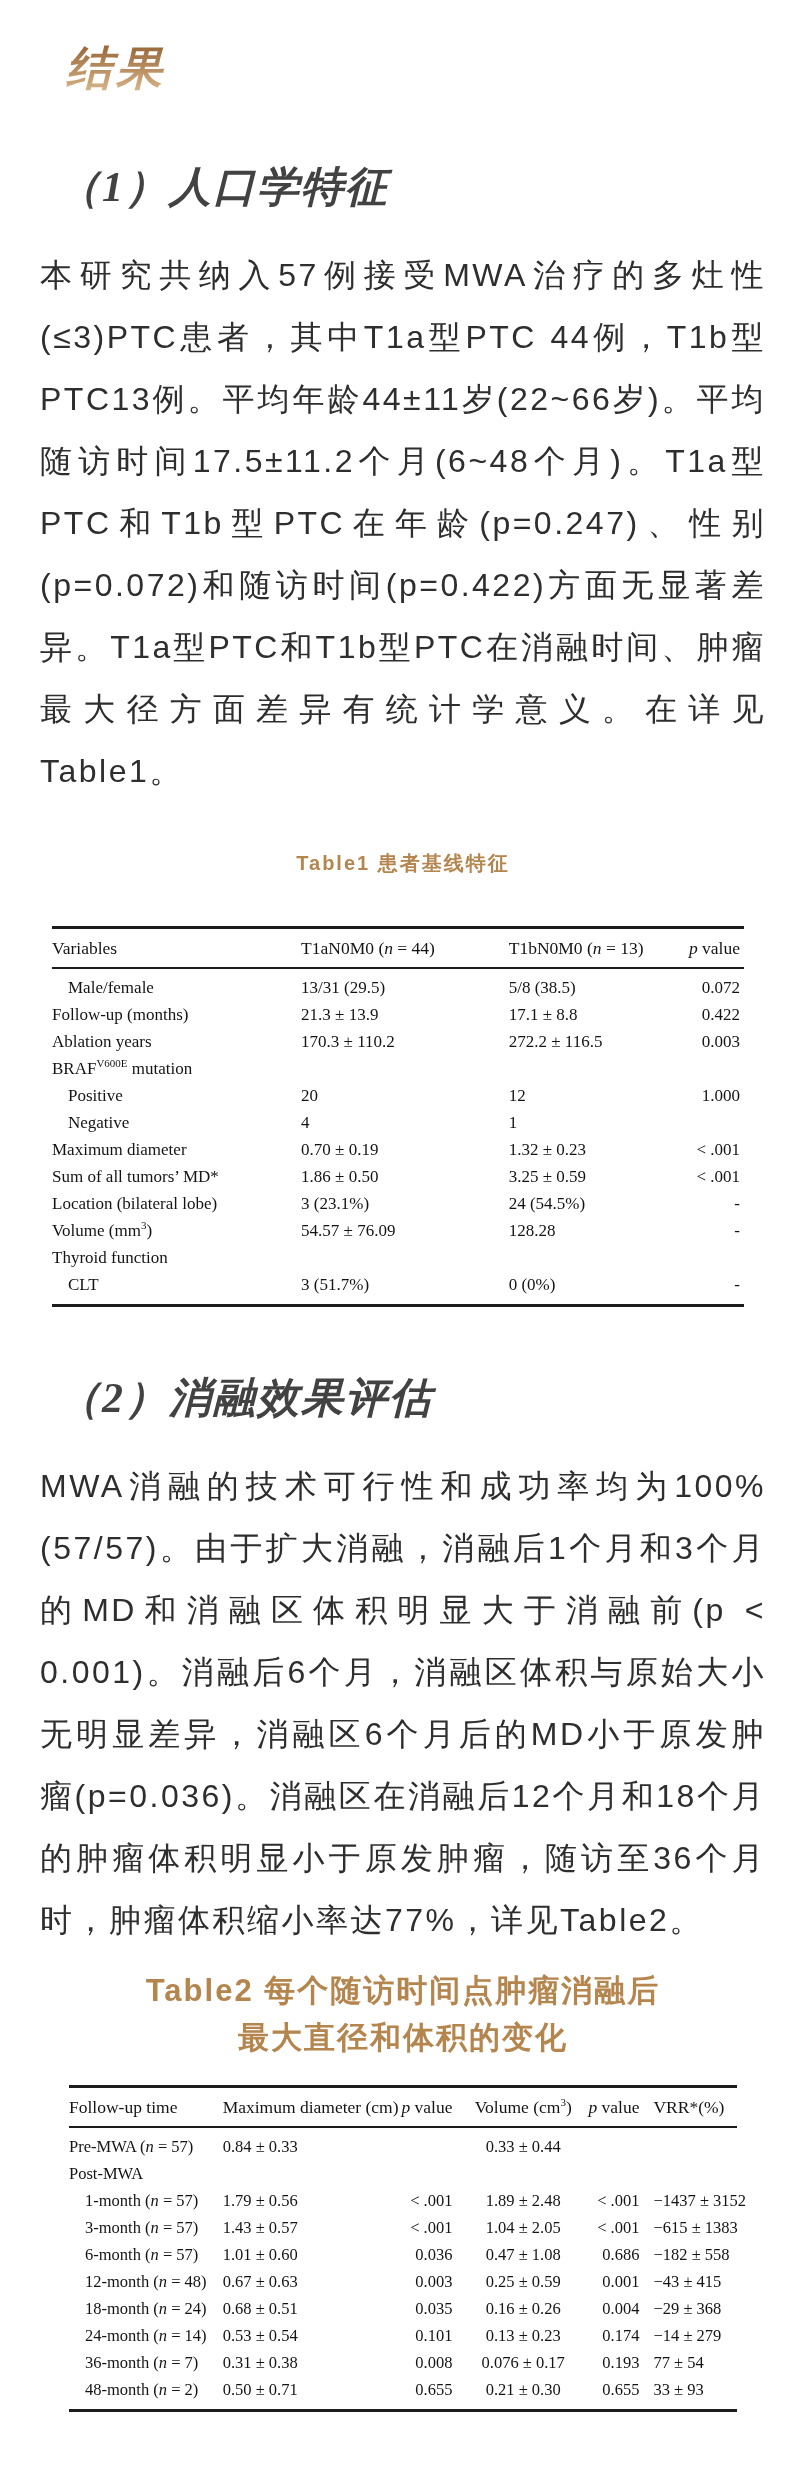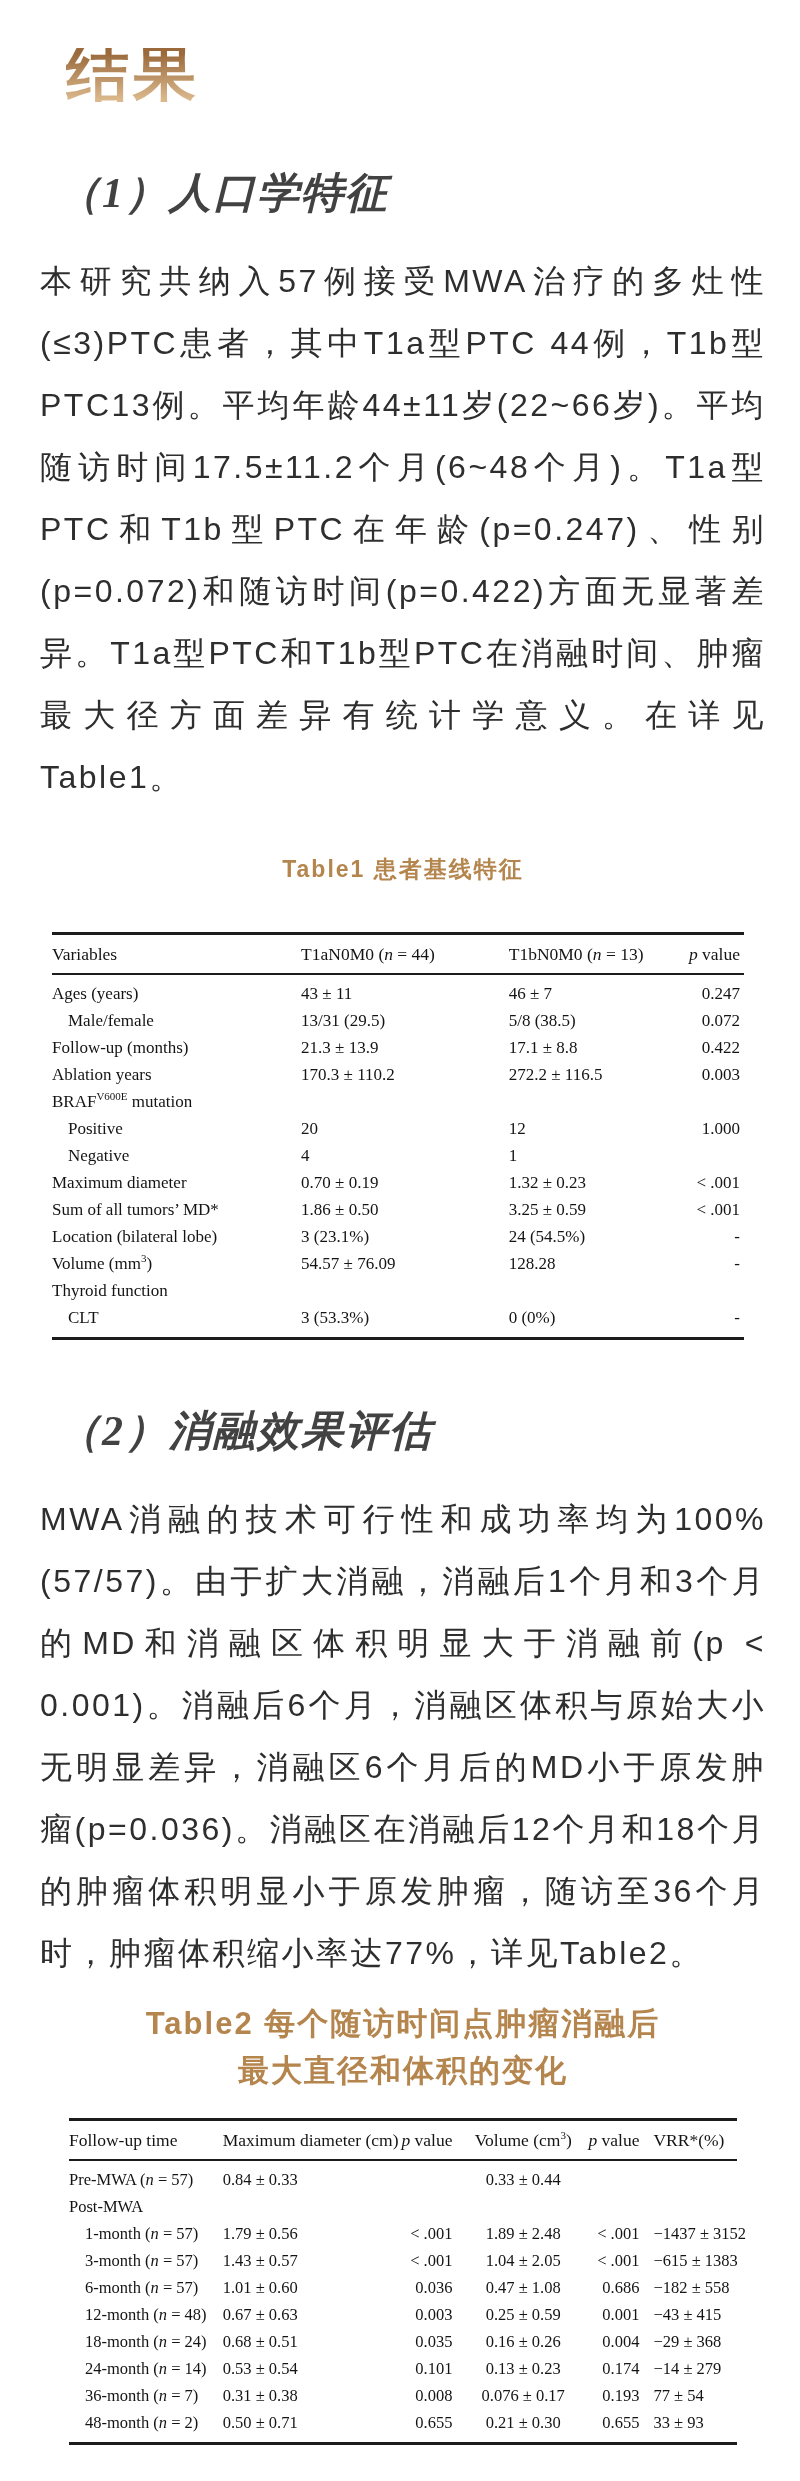--- a/index.html
+++ b/index.html
@@ -7,27 +7,28 @@
     width: 800px;
     height: 2481px;
     overflow: hidden;
     font-family: "Liberation Sans", "DejaVu Sans", sans-serif;
     -webkit-font-smoothing: antialiased;
   }
   .page { padding: 30px 34px 0 40px; box-sizing: border-box; }
 
   
   .main-title {
-    margin: 18px 0 0 26px;
+    margin: 12px 0 0 26px;
     font-family: "Liberation Serif", "DejaVu Serif", serif;
     font-weight: bold;
-    font-size: 63px;
+    font-size: 46px;
     line-height: 54px;
     letter-spacing: 4px;
     color: var(--table-caption, #b5854e);
+    font-style: italic;
   }
   @supports ((-webkit-background-clip: text) or (background-clip: text)) {
     .main-title {
       background: linear-gradient(180deg, var(--title-gradient-top, #9a6a3c) 10%, var(--title-gradient-bottom, #dab88c) 95%);
       -webkit-background-clip: text;
       background-clip: text;
       color: transparent;
     }
   }
 
@@ -48,21 +49,21 @@
     line-height: 62px;
     letter-spacing: 2.5px;
     text-align: justify;
     color: var(--body-text, #2e2e2e);
   }
 
   .table-caption {
     margin-top: 40px;
     text-align: center;
     font-weight: bold;
-    font-size: 23px;
+    font-size: 20px;
     line-height: 42px;
     letter-spacing: 2px;
     color: var(--table-caption, #b5854e);
   }
   .table-caption.caption2 { margin-top: 16px; font-size: 31px; line-height: 47px; }
 
   
   table.data-table {
     border-collapse: collapse;
     table-layout: fixed;
@@ -126,26 +127,20 @@
     <thead>
       <tr id="t1-head">
           <th>Variables</th>
           <th>T1aN0M0 (<i>n</i> = 44)</th>
           <th>T1bN0M0 (<i>n</i> = 13)</th>
           <th><i>p</i> value</th>
         </tr>
     </thead>
     <tbody id="t1-body">
         <tr>
-          <td>Ages (years)</td>
-          <td>43 ± 11</td>
-          <td>46 ± 7</td>
-          <td>0.247</td>
-        </tr>
-        <tr>
           <td class="indent">Male/female</td>
           <td>13/31 (29.5)</td>
           <td>5/8 (38.5)</td>
           <td>0.072</td>
         </tr>
         <tr>
           <td>Follow-up (months)</td>
           <td>21.3 ± 13.9</td>
           <td>17.1 ± 8.8</td>
           <td>0.422</td>
@@ -199,21 +194,21 @@
           <td>-</td>
         </tr>
         <tr>
           <td>Thyroid function</td>
           <td></td>
           <td></td>
           <td></td>
         </tr>
         <tr>
           <td class="indent">CLT</td>
-          <td>3 (53.3%)</td>
+          <td>3 (51.7%)</td>
           <td>0 (0%)</td>
           <td>-</td>
         </tr>
       </tbody>
   </table>
 
   <h2 class="section-heading">（2）消融效果评估</h2>
   <p class="body-para">MWA消融的技术可行性和成功率均为100%(57/57)。由于扩大消融，消融后1个月和3个月的MD和消融区体积明显大于消融前(p &lt; 0.001)。消融后6个月，消融区体积与原始大小无明显差异，消融区6个月后的MD小于原发肿瘤(p=0.036)。消融区在消融后12个月和18个月的肿瘤体积明显小于原发肿瘤，随访至36个月时，肿瘤体积缩小率达77%，详见Table2。</p>
 
   <div class="table-caption caption2">

